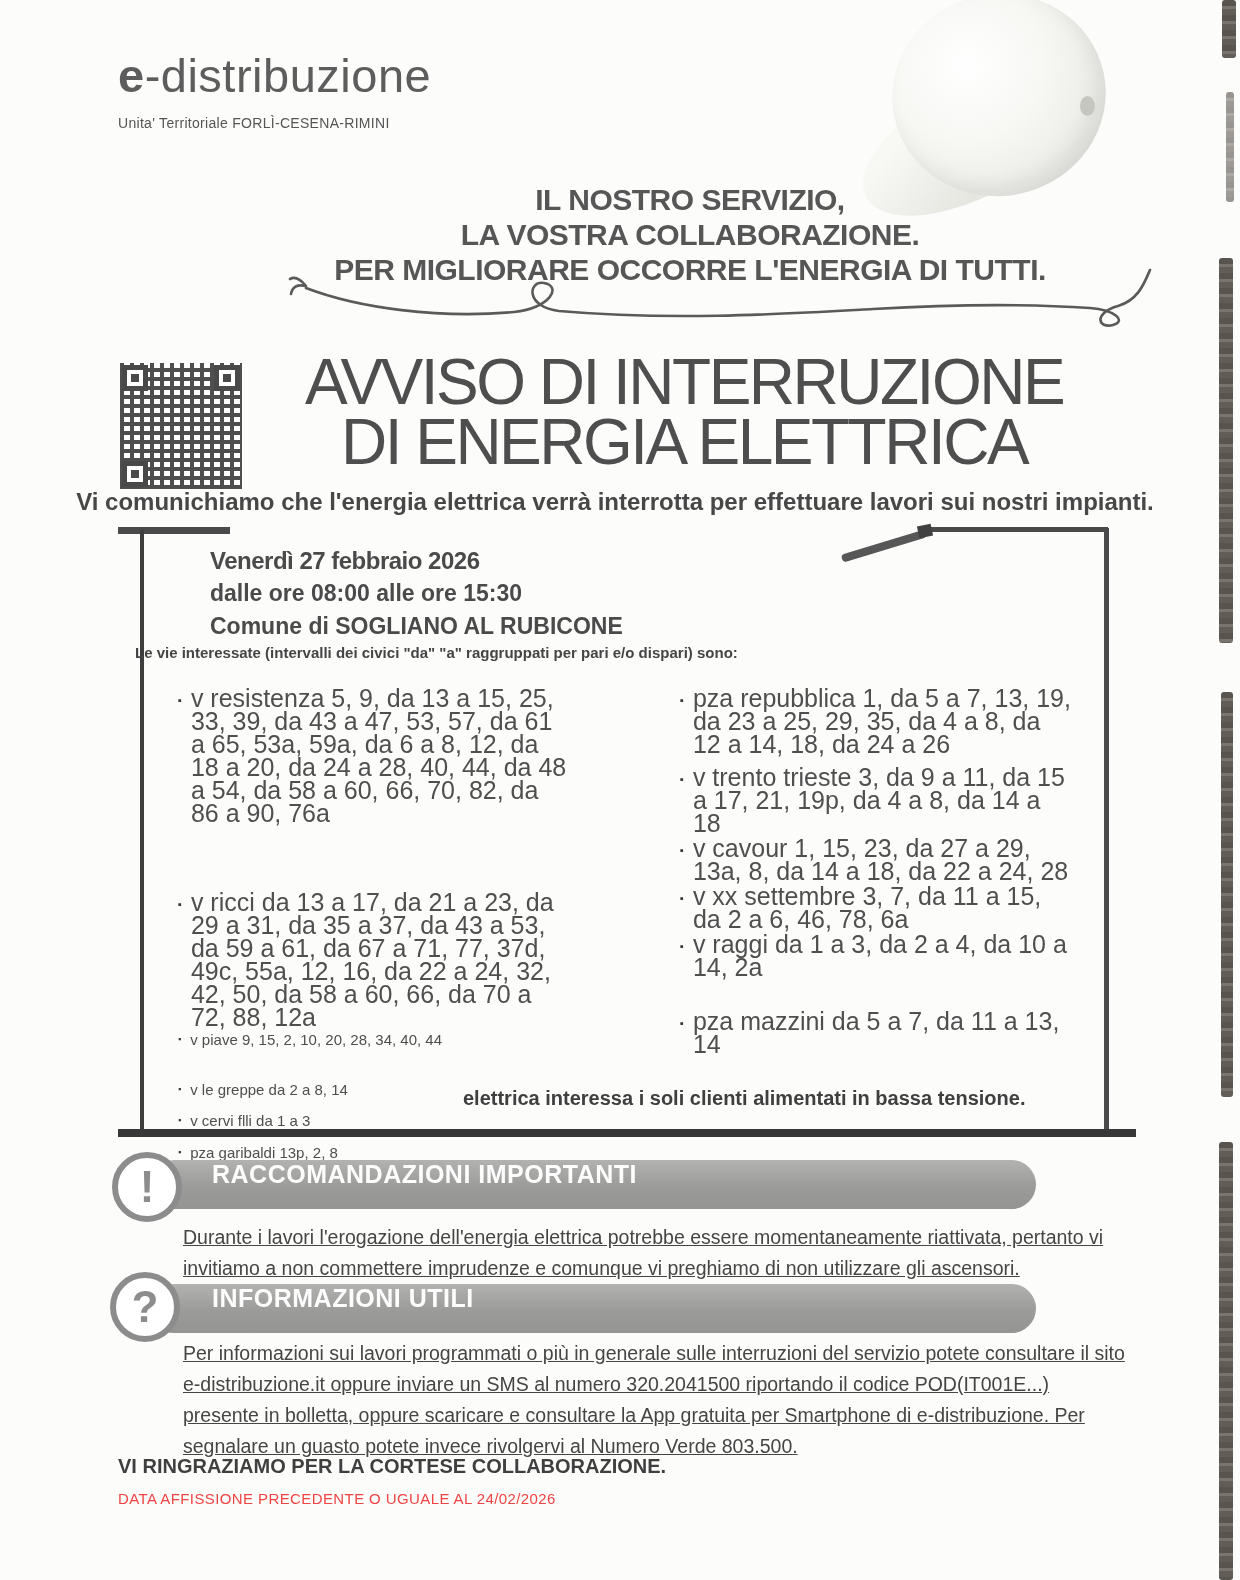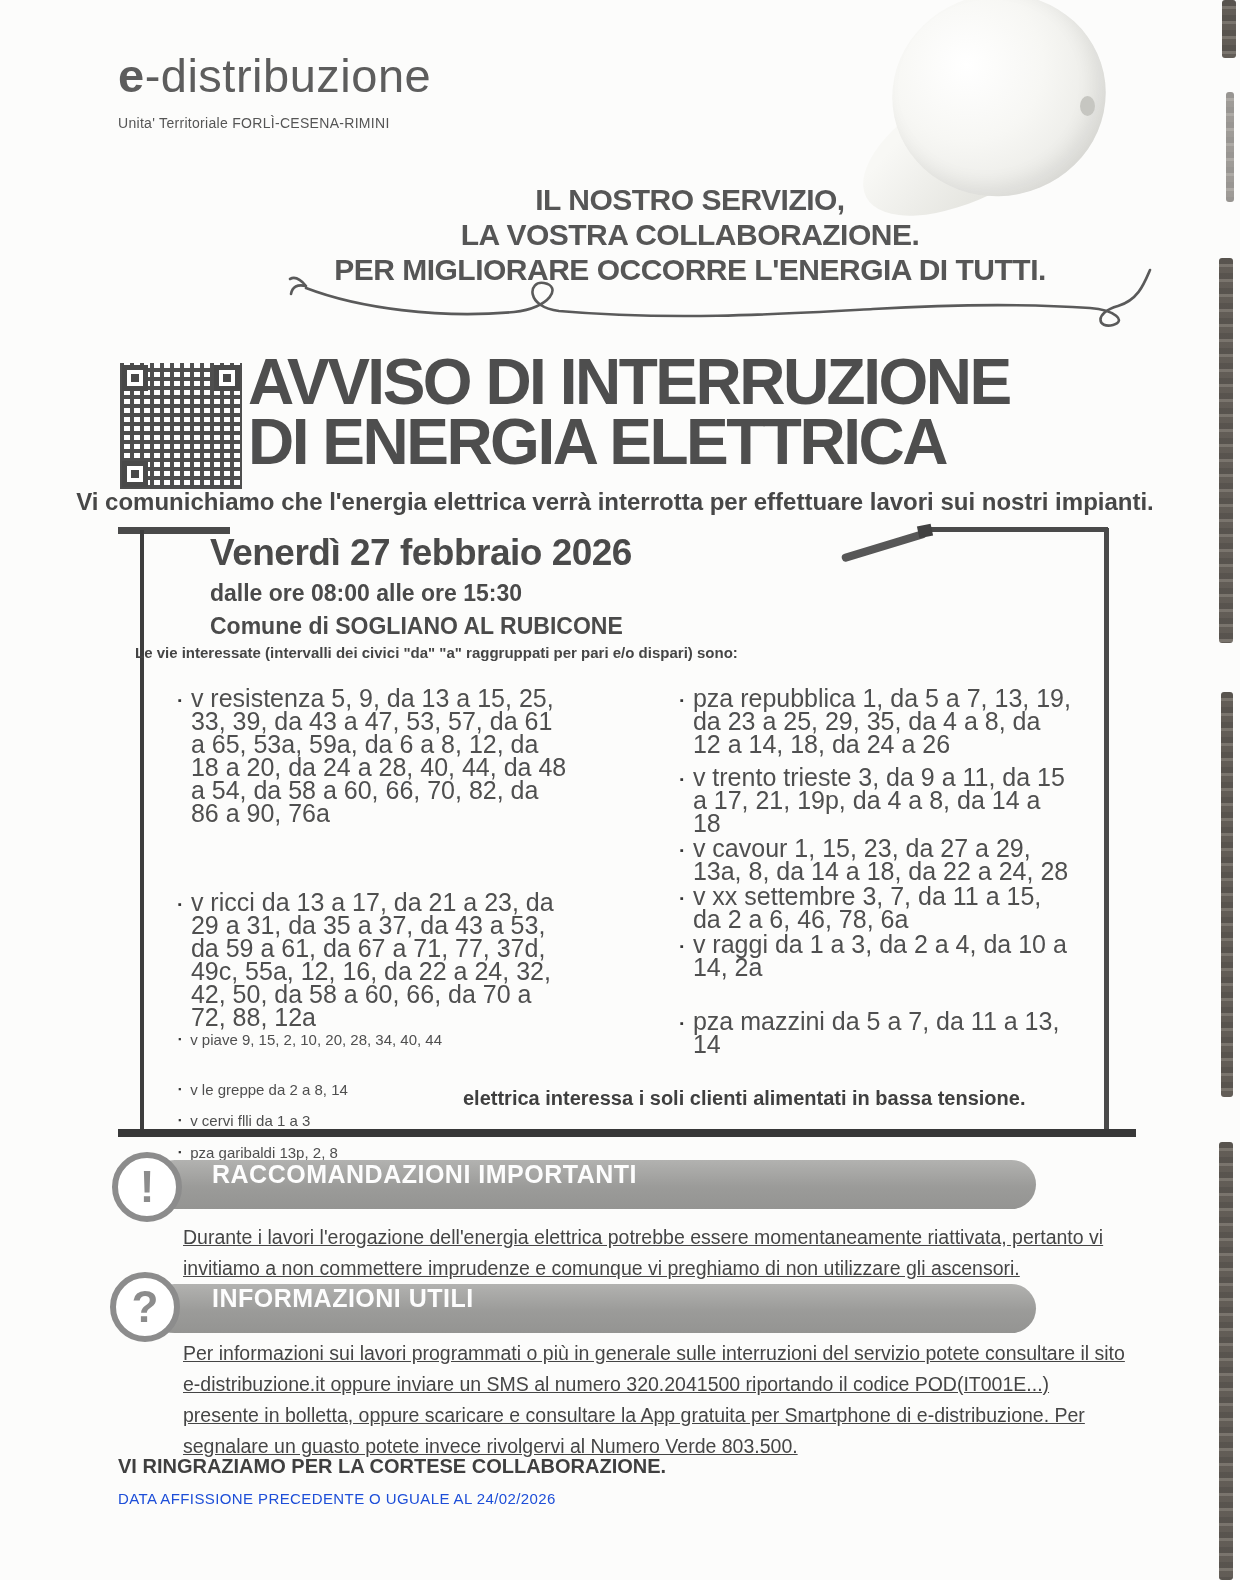--- a/index.html
+++ b/index.html
@@ -36,35 +36,35 @@
   .qr{left:120px;top:363px;width:122px;height:126px;background-color:#fff;
     background-image:
       repeating-linear-gradient(90deg,#4e4e4e 0 4px,transparent 4px 10px),
       repeating-linear-gradient(0deg,#4e4e4e 0 4px,transparent 4px 9px),
       repeating-linear-gradient(45deg,#ffffff 0 3px,transparent 3px 8px);}
   .qr .finder{position:absolute;width:26px;height:26px;border:5px solid #494949;background:#fff;box-sizing:border-box;}
   .qr .finder::after{content:"";position:absolute;left:4px;top:4px;width:8px;height:8px;background:#494949;}
   .qr .tl{left:2px;top:2px;} .qr .tr{right:2px;top:2px;} .qr .bl{left:2px;bottom:2px;}
 
   
-  .title{left:248px;top:352px;width:910px;color:#4e4e4e;
-    font-weight:700;font-size:64px;line-height:60px;letter-spacing:-2.5px;}
+  .title{left:229px;top:352px;width:910px;text-align:center;color:#4e4e4e;
+    font-weight:400;font-size:64px;line-height:60px;letter-spacing:-2.5px;}
   .intro{left:60px;top:488px;width:1110px;text-align:center;font-weight:700;font-size:24px;color:#474747;}
 
   
   .frame{left:118px;top:527px;width:1018px;height:612px;}
   .b-left{position:absolute;left:22px;top:3px;width:4px;height:603px;background:#3d3d3d;}
   .b-right{position:absolute;left:986px;top:1px;width:5px;height:605px;background:#4a4a4a;}
   .b-dash{position:absolute;left:0;top:0;width:112px;height:7px;background:#4a4a4a;}
   .b-topright{position:absolute;left:800px;top:0;width:190px;height:5px;background:#4a4a4a;}
   .b-bottom{position:absolute;left:0;top:602px;width:1018px;height:8px;background:#383838;}
   .pencil{position:absolute;left:722px;top:15px;width:88px;height:8px;background:#575757;border-radius:4px;transform:rotate(-17deg);}
   .pencil-nib{position:absolute;left:800px;top:-2px;width:14px;height:12px;background:#414141;transform:rotate(-12deg);}
 
-  .ev-date{position:absolute;left:92px;top:5px;font-weight:800;font-size:37px;color:#4a4a4a;letter-spacing:-.5px;}
+  .ev-date{position:absolute;left:92px;top:20px;font-weight:800;font-size:24px;color:#4a4a4a;letter-spacing:-.5px;}
   .ev-time{position:absolute;left:92px;top:53px;font-weight:800;font-size:23px;color:#4a4a4a;}
   .ev-comune{position:absolute;left:92px;top:86px;font-weight:800;font-size:23px;color:#4a4a4a;}
 
   .streets-header{position:absolute;left:17px;top:117px;font-weight:700;font-size:15px;color:#454545;}
 
   .col{position:absolute;top:160px;}
   .col.left{left:60px;width:392px;}
   .col.right{left:562px;width:392px;}
   .item{display:flex;align-items:flex-start;color:#4f4f4f;}
   .item .bullet{font-size:11px;line-height:27px;margin-right:9px;color:#333;flex:0 0 auto;}
@@ -76,21 +76,21 @@
 
   
   .circle-icon{width:70px;height:70px;border-radius:50%;border:6px solid #8c8c8c;background:#fff;
     display:flex;align-items:center;justify-content:center;font-weight:800;font-size:44px;color:#8c8c8c;box-sizing:border-box;z-index:2;}
   .banner{height:49px;border-radius:26px;background:linear-gradient(180deg,#b2b2b0 0%,#9b9b99 55%,#949492 100%);
     display:flex;align-items:flex-start;padding-left:62px;box-sizing:border-box;
     color:#fdfdfd;font-weight:800;font-size:25px;letter-spacing:.5px;}
   .body-text{font-size:19.5px;line-height:31px;color:#454545;text-decoration:underline;}
 
   .footer-thanks{left:118px;top:1455px;font-weight:800;font-size:20px;color:#3f3f3f;}
-  .footer-date{left:118px;top:1490px;font-size:15px;color:#1d4ed8;letter-spacing:.4px;}
+  .footer-date{left:118px;top:1490px;font-size:15px;color:#ef4444;letter-spacing:.4px;}
 
   
   .artifact{background:repeating-linear-gradient(180deg,#46413b 0 6px,#6b655d 6px 9px,#514b44 9px 15px);opacity:.9;border-radius:3px;}
 </style>
 </head>
 <body>
 
 <div class="page">
 
   <div class="abs logo">

